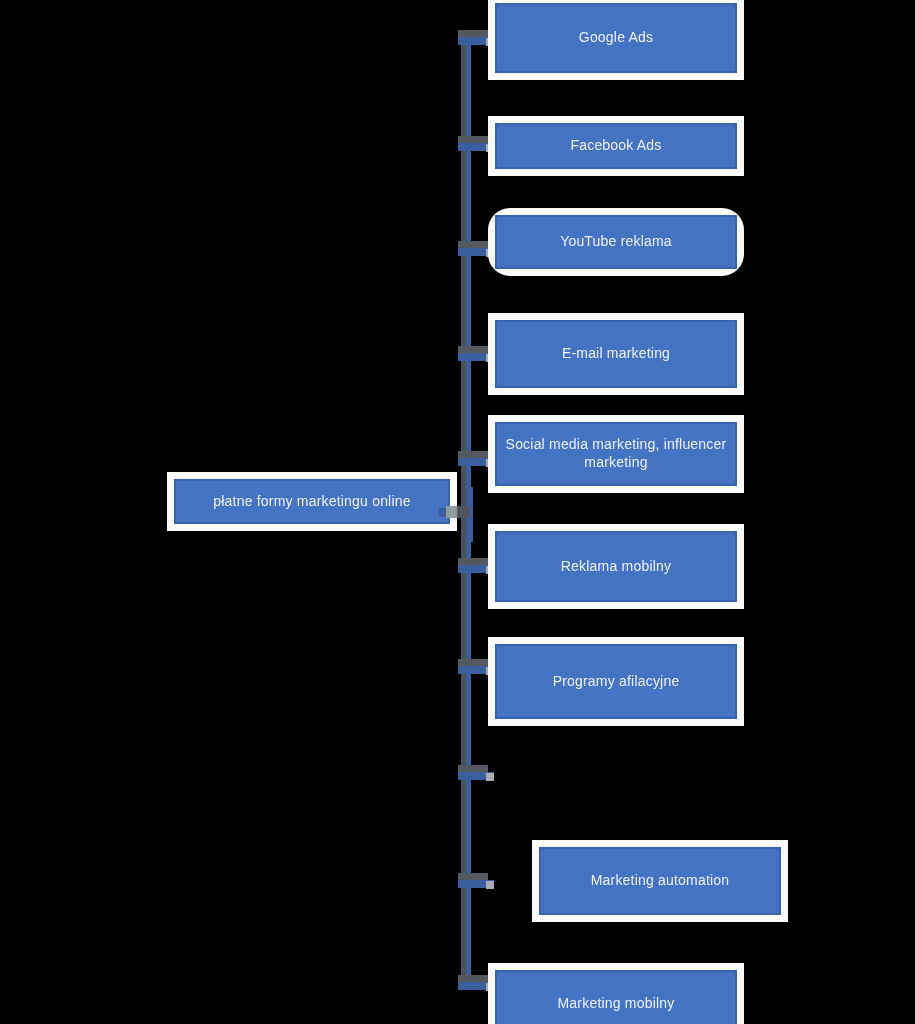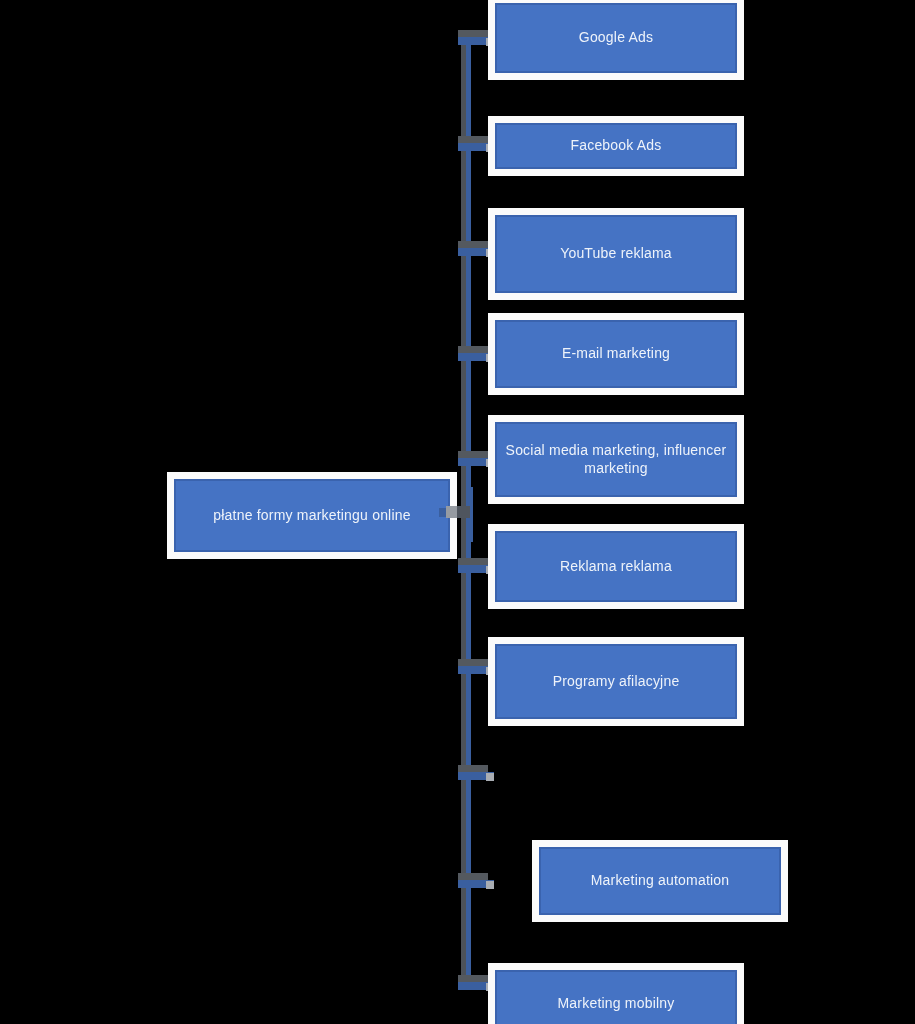--- a/index.html
+++ b/index.html
@@ -74,62 +74,62 @@
   <div class="stub-nub" style="top:773px"></div>
 
   <div class="stub-gray" style="top:873px"></div>
   <div class="stub-blue" style="top:880px"></div>
   <div class="stub-nub" style="top:881px"></div>
 
   <div class="stub-gray" style="top:975px"></div>
   <div class="stub-blue" style="top:982px"></div>
   <div class="stub-nub" style="top:983px"></div>
 
-  <div class="box" style="left:167px;top:472px;width:290px;height:87px;">
+  <div class="box" style="left:167px;top:472px;width:290px;height:59px;">
     <div class="box-inner">
       <span class="box-label">płatne formy marketingu online</span>
     </div>
   </div>
   <div class="root-stub-dash"></div>
   <div class="root-stub-light"></div>
   <div class="root-stub-dark"></div>
 
   <div class="box child" style="top:-4px;height:84px;">
     <div class="box-inner">
       <span class="box-label">Google Ads</span>
     </div>
   </div>
 
   <div class="box child" style="top:104px;height:60px;margin-top:12px;">
     <div class="box-inner">
       <span class="box-label">Facebook Ads</span>
     </div>
   </div>
 
-  <div class="box child" style="top:208px;height:92px;">
+  <div class="box child" style="top:208px;height:68px;border-radius:22px;">
     <div class="box-inner">
       <span class="box-label">YouTube reklama</span>
     </div>
   </div>
 
   <div class="box child" style="top:313px;height:82px;padding-left:7px;">
     <div class="box-inner">
       <span class="box-label">E-mail marketing</span>
     </div>
   </div>
 
-  <div class="box child" style="top:415px;height:89px;">
+  <div class="box child" style="top:415px;height:78px;">
     <div class="box-inner">
       <span class="box-label">Social media marketing, influencer marketing</span>
     </div>
   </div>
 
   <div class="box child" style="top:524px;height:85px;">
     <div class="box-inner">
-      <span class="box-label">Reklama reklama</span>
+      <span class="box-label">Reklama mobilny</span>
     </div>
   </div>
 
   <div class="box child" style="top:637px;height:89px;">
     <div class="box-inner">
       <span class="box-label">Programy afilacyjne</span>
     </div>
   </div>
 
 

